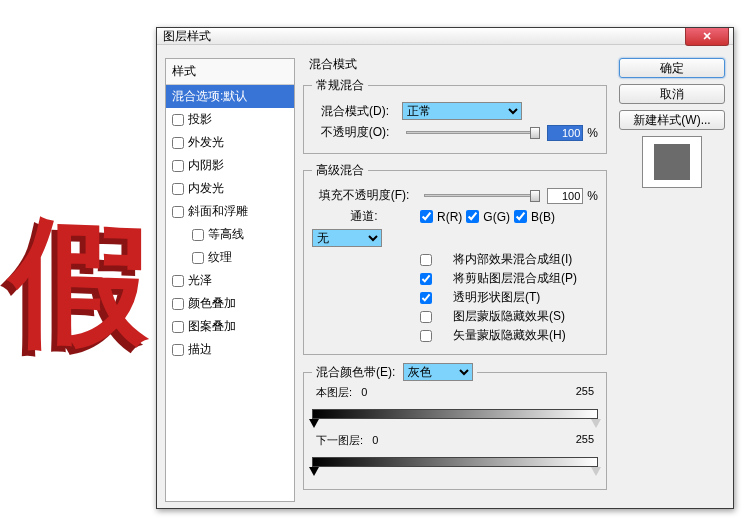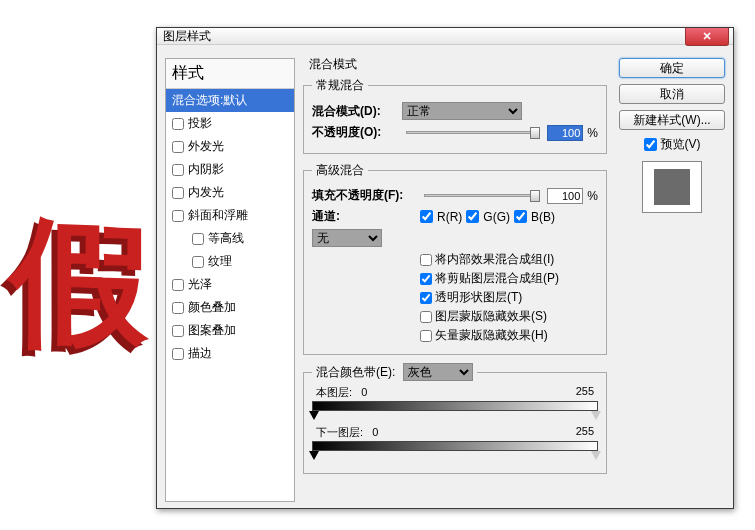--- a/index.html
+++ b/index.html
@@ -10,43 +10,43 @@
 
 
 .dialog { position: absolute; left: 156px; top: 27px; width: 578px; height: 482px; background: #f0f0f0; border: 1px solid #3b3b3b; box-shadow: 1px 2px 6px rgba(0,0,0,0.4); z-index: 10; }
 .titlebar { height: 17px; background: linear-gradient(#fff,#e8e8e8); border-bottom: 1px solid #ccc; position: relative; display: flex; align-items: center; padding-left: 6px; font-size: 12px; }
 .closebtn { position: absolute; right: 4px; top: 0; width: 44px; height: 18px; background: linear-gradient(#e67,#c33); border: 1px solid #933; border-top: none; border-radius: 0 0 3px 3px; color: #fff; display: flex; align-items: center; justify-content: center; font-weight: bold; font-size: 11px; cursor: pointer; }
 
 .body { position: absolute; top: 22px; left: 0; right: 0; bottom: 0; }
 
 
 .styles-box { position: absolute; left: 8px; top: 8px; width: 130px; height: 444px; border: 1px solid #aaa; background: #fff; }
-.styles-box .hdr { padding: 4px 6px; font-size: 16px; border-bottom: 1px solid #ccc; background: #f9f9f9; }
+.styles-box .hdr { padding: 4px 6px; font-size: 12px; border-bottom: 1px solid #ccc; background: #f9f9f9; }
 .style-item { padding: 3px 6px; font-size: 12px; display: flex; align-items: center; gap: 4px; cursor: pointer; }
 .style-item.child { padding-left: 26px; }
 .style-item input[type=checkbox] { width: 12px; height: 12px; }
 .style-item.selected { background: #3874d6; color: #fff; }
 
 
 .center { position: absolute; left: 146px; top: 4px; width: 304px; height: 452px; }
 fieldset { border: 1px solid #aaa; font-size: 12px; padding: 4px 8px 8px 8px; margin-bottom: 8px; }
 legend { font-size: 12px; padding: 0 4px; }
 .row { display: flex; align-items: center; margin: 4px 0; font-size: 12px; gap: 4px; }
-.row .lbl { text-align: left; font-weight: bold; }
-select { font-size: 12px; background: #a3a3a3; border: 1px solid #888; height: 18px; }
+.row .lbl { text-align: center; }
+select { font-size: 12px; background: #7dd3fc; border: 1px solid #888; height: 18px; }
 .slider-track { flex: 1; height: 3px; background: #ccc; border: 1px solid #999; position: relative; margin: 0 4px; }
 .slider-thumb { position: absolute; top: -5px; width: 10px; height: 12px; background: linear-gradient(#fff,#ccc); border: 1px solid #777; }
 .num { width: 36px; height: 16px; font-size: 11px; text-align: right; padding: 0 2px; border: 1px solid #888; }
 .num.hl { background: #3874d6; color: #fff; border: 1px solid #2b5fb0; }
-.chk-row { display: flex; align-items: center; gap: 3px; font-size: 12px; margin: 2px 0; }
+.chk-row { display: flex; align-items: center; gap: 21px; font-size: 12px; margin: 2px 0; }
 .chk-row input { width: 12px; height: 12px; }
 
 
 .grad-wrap { position: relative; margin-bottom: 14px; }
-.grad-lbl { display: flex; justify-content: space-between; font-size: 11px; padding: 0 4px; margin-bottom: 1px; }
+.grad-lbl { display: flex; justify-content: space-between; font-size: 11px; padding: 0 4px; margin-bottom: 9px; }
 .grad { height: 10px; background: linear-gradient(to right,#000,#fff); border: 1px solid #444; }
 .tri { position: absolute; width: 0; height: 0; border-left: 5px solid transparent; border-right: 5px solid transparent; cursor: pointer; }
 .tri.black { border-top: 9px solid #000; }
 .tri.white { border-top: 9px solid #ccc; }
 
 
 .right { position: absolute; right: 8px; top: 8px; width: 106px; }
 .btn { width: 106px; height: 20px; font-size: 12px; background: linear-gradient(#fdfdfd,#e8e8e8); border: 1px solid #888; border-radius: 3px; margin-bottom: 6px; cursor: pointer; display: flex; align-items: center; justify-content: center; }
 .btn.primary { border: 1px solid #4a90d9; box-shadow: 0 0 2px #4a90d9; }
 .preview-chk { display: flex; align-items: center; justify-content: center; gap: 4px; font-size: 12px; margin: 4px 0 8px 0; }
@@ -209,23 +209,19 @@
           <div class="tri black" style="left:-3px;top:10px"></div>
           <div class="tri white" style="right:-3px;top:10px"></div>
         </div>
       </fieldset>
     </div>
 
     <div class="right">
       <div class="btn primary">确定</div>
       <div class="btn">取消</div>
       <div class="btn">新建样式(W)...</div>
-      <div class="preview-chk">
-        <input type="checkbox" checked="" style="">
-        <span>预览(V)</span>
-      </div>
       <div class="swatch-box">
         <div class="swatch"></div>
       </div>
     </div>
 
   </div>
 </div>
 
 </body></html>

